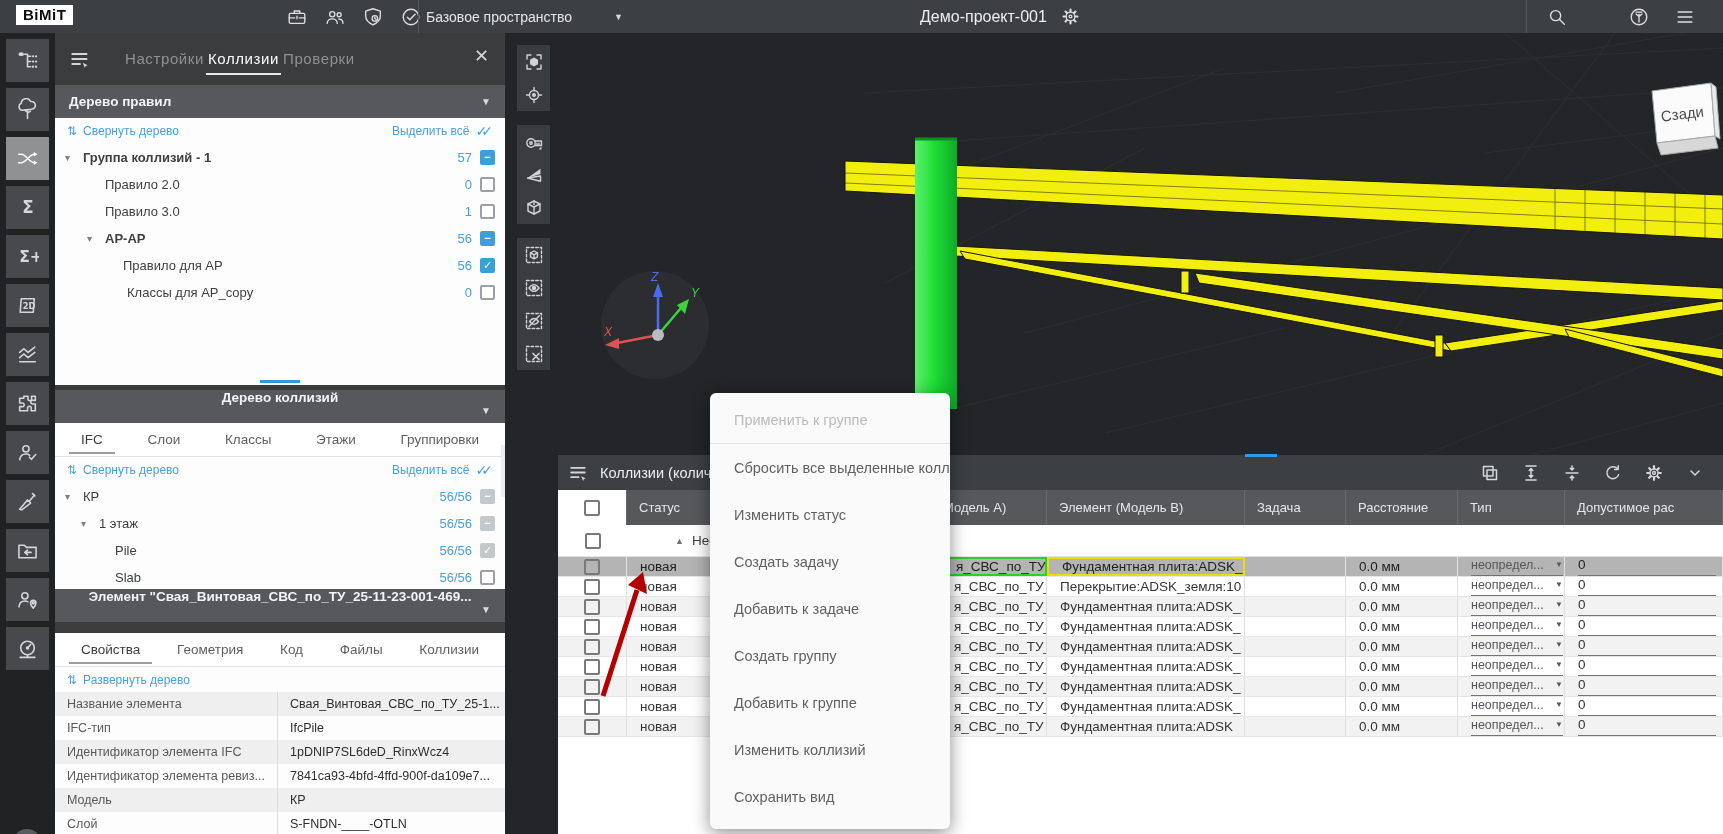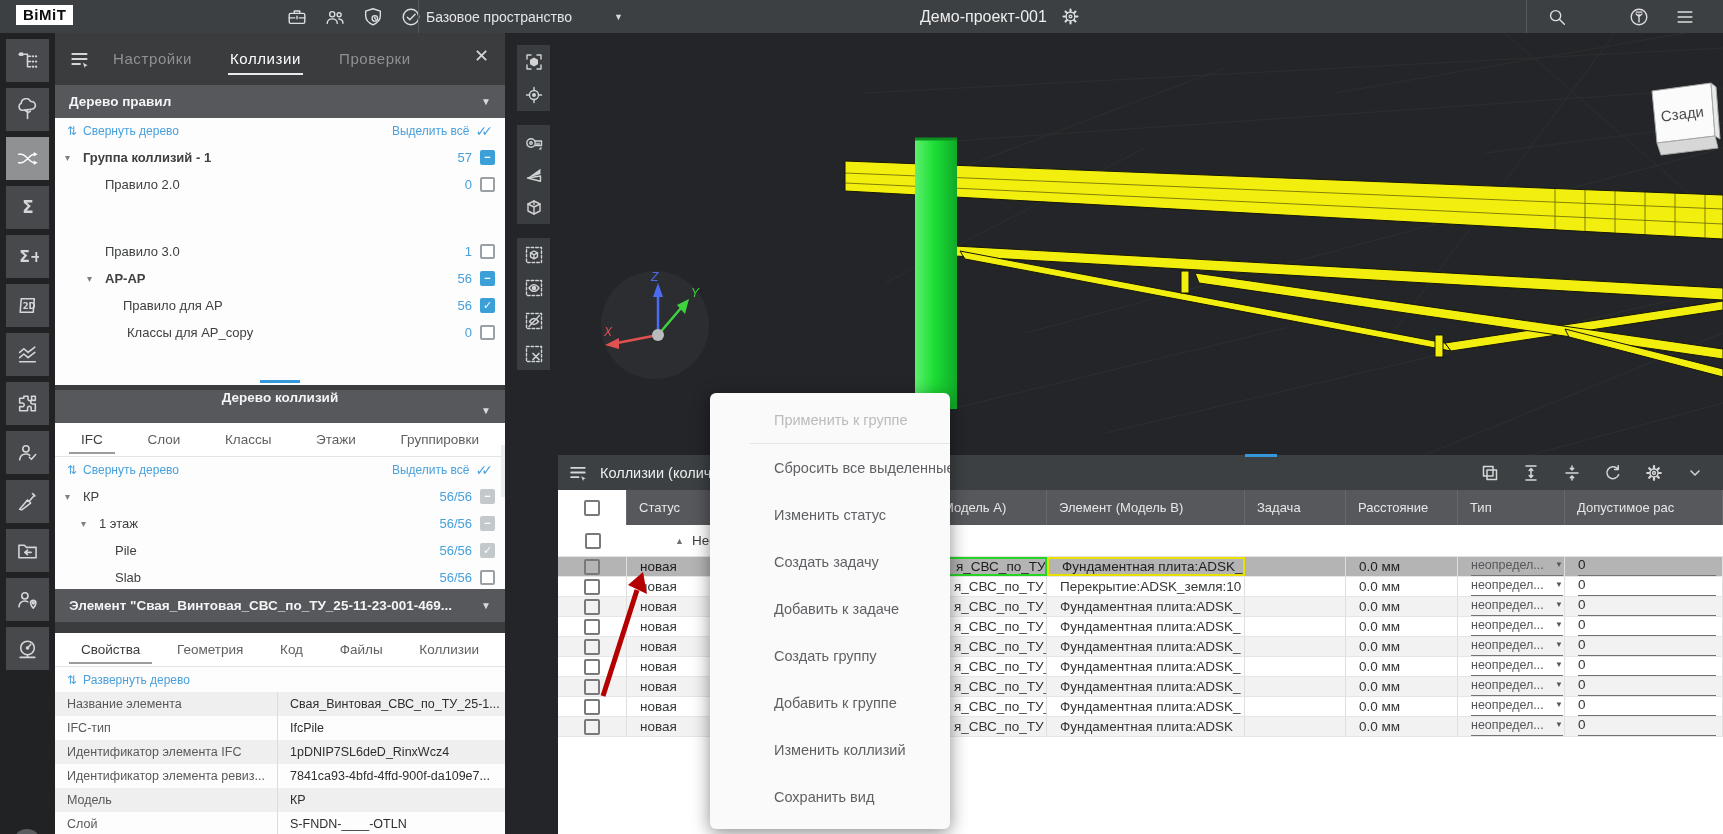--- a/index.html
+++ b/index.html
@@ -31,21 +31,21 @@
   .sbtn text { stroke:none; }
   .helpbtn { position:absolute; left:13px; top:796px; width:28px; height:28px; border-radius:50%;
     background:#595c5f; color:#fafbfc; font-size:15px; font-weight:bold; display:flex; align-items:center;
     justify-content:center; cursor:pointer; }
 
   
   .panel { position:absolute; left:55px; top:33px; width:450px; height:801px; background:#3a3c3e; z-index:20; }
   .paneltabs { position:absolute; left:0; top:0; width:450px; height:52px; display:flex; align-items:center; }
   .menuicon { margin-left:14px; width:22px; height:22px; }
   .menuicon svg { stroke:#d4d6d7; fill:none; stroke-width:1.7; stroke-linecap:round; }
-  .ptabwrap { display:flex; margin-left:20px; gap:34px; }
+  .ptabwrap { display:flex; margin-left:32px; }
   .ptab { color:#8f9294; font-size:15px; letter-spacing:.6px; padding:6px 2px; cursor:pointer; }
   .ptab.active { color:#fdfdfd; border-bottom:2px solid #e9eaeb; }
   .panelclose { position:absolute; right:16px; top:14px; color:#d3d5d7; font-size:18px; cursor:pointer; line-height:1; }
 
   .secthead { position:absolute; left:0; width:450px; height:33px; background:#56585b; display:flex;
     align-items:center; padding:0 14px; color:#f3f4f5; font-weight:bold; font-size:13.5px; }
   .secthead .scaret { margin-left:auto; color:#d9dadc; font-size:10px; cursor:pointer; }
   .sectbody { position:absolute; left:0; width:450px; background:#fdfdfd; overflow:hidden; }
   .utilrow { height:26px; display:flex; align-items:center; padding:0 12px; }
   .bluelink { color:#49a0dc; font-size:12px; display:flex; align-items:center; gap:6px; cursor:pointer; }
@@ -115,21 +115,21 @@
   .tdcb { width:16px; height:16px; border:2px solid #77797c; border-radius:2px; background:transparent; cursor:pointer; }
   .typebox { width:92px; border-bottom:1px solid #707274; display:flex; align-items:center;
     justify-content:space-between; color:#55575a; font-size:12.5px; padding-bottom:3px; cursor:pointer; }
   .typebox .dc { font-size:8px; color:#55575a; }
   .allowbox { width:138px; border-bottom:1px solid #707274; padding-bottom:3px; font-size:13.5px; }
 
   
   .ctxmenu { position:absolute; left:710px; top:393px; width:240px; height:436px; background:#fafafa;
     border-radius:6px; box-shadow:0 4px 18px rgba(0,0,0,.45); z-index:40; padding-top:4px; overflow:hidden; }
   .mitem { height:47px; display:flex; align-items:center; padding-left:24px; font-size:14.5px; color:#5f6164;
-    cursor:pointer; white-space:nowrap;margin-left:40px; }
+    cursor:pointer; white-space:nowrap; }
   .mitem.dis { color:#b9bbbd; border-bottom:1px solid #e4e4e4; cursor:default; }
 
   .arrowsvg { position:absolute; left:585px; top:568px; z-index:15; }
 </style>
 </head>
 <body>
 
 <div id="app">
 
   <header class="topbar">
@@ -334,21 +334,21 @@
             <span class="tlabel b">Группа коллизий - 1</span>
             <span class="tcount">57</span>
             <span class="cb on">−</span>
           </div>
           <div class="trow" style="padding-left: 32px;">
             <span class="exp"></span>
             <span class="tlabel">Правило 2.0</span>
             <span class="tcount">0</span>
             <span class="cb"></span>
           </div>
-          <div class="trow" style="padding-left: 32px; margin-top: 40px;">
+          <div class="trow" style="padding-left: 32px;">
             <span class="exp"></span>
             <span class="tlabel">Правило 3.0</span>
             <span class="tcount">1</span>
             <span class="cb"></span>
           </div>
           <div class="trow" style="padding-left: 32px;">
             <span class="exp">▾</span>
             <span class="tlabel b">АР-АР</span>
             <span class="tcount">56</span>
             <span class="cb on">−</span>
@@ -414,21 +414,21 @@
             <span class="exp"></span>
             <span class="tlabel">Slab</span>
             <span class="tcount">56/56</span>
             <span class="cb"></span>
           </div>
         </div>
       <div class="draghandle" style="bottom:1px;"></div>
     </div>
     <div class="panelthumb"></div>
 
-    <div class="secthead" style="top:556px;">
+    <div class="secthead" style="top:556px;flex-direction:column;">
       <span style="overflow:hidden; white-space:nowrap; text-overflow:ellipsis; max-width:400px;">Элемент "Свая_Винтовая_СВС_по_ТУ_25-11-23-001-469...</span>
       <span class="scaret">▼</span>
     </div>
     <div class="wtabs" style="top:600px;">
         <span class="wtab active">Свойства</span>
         <span class="wtab">Геометрия</span>
         <span class="wtab">Код</span>
         <span class="wtab">Файлы</span>
         <span class="wtab">Коллизии</span>
       </div>

